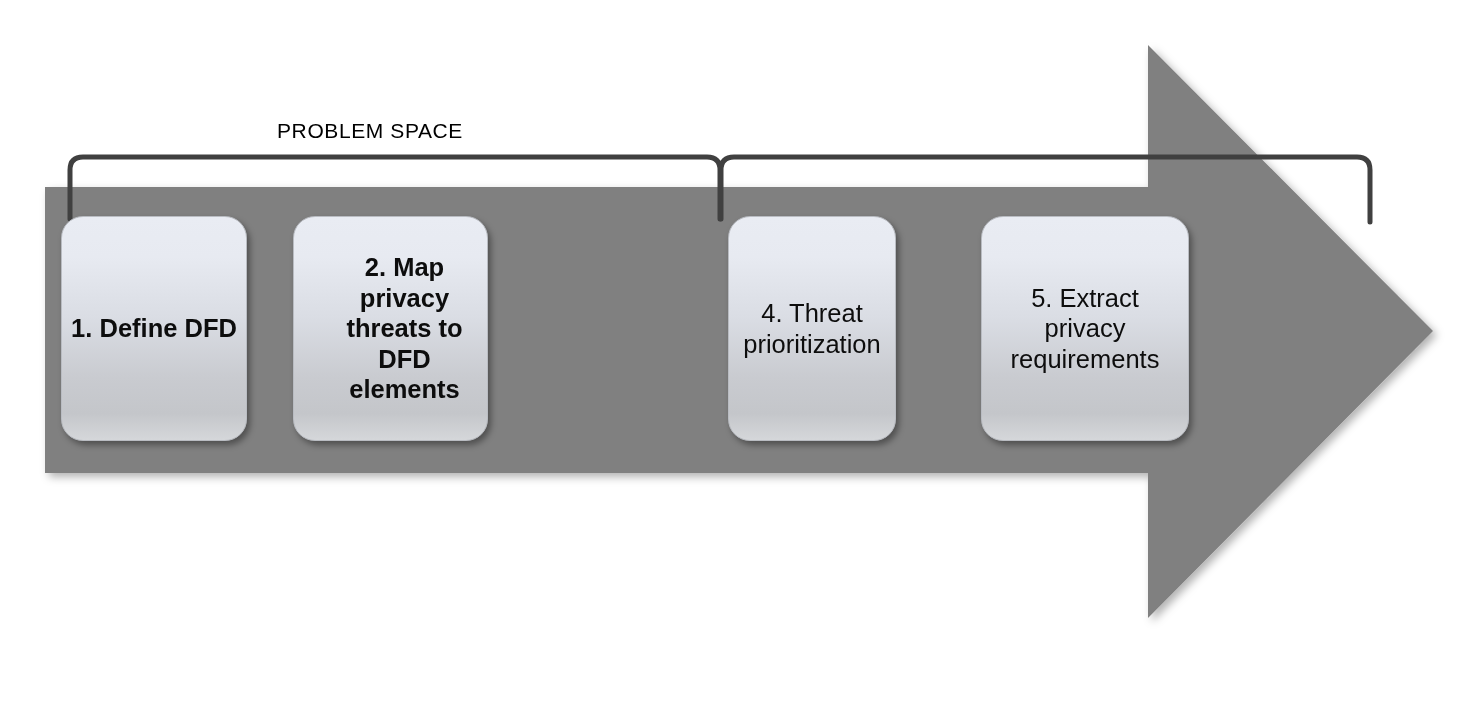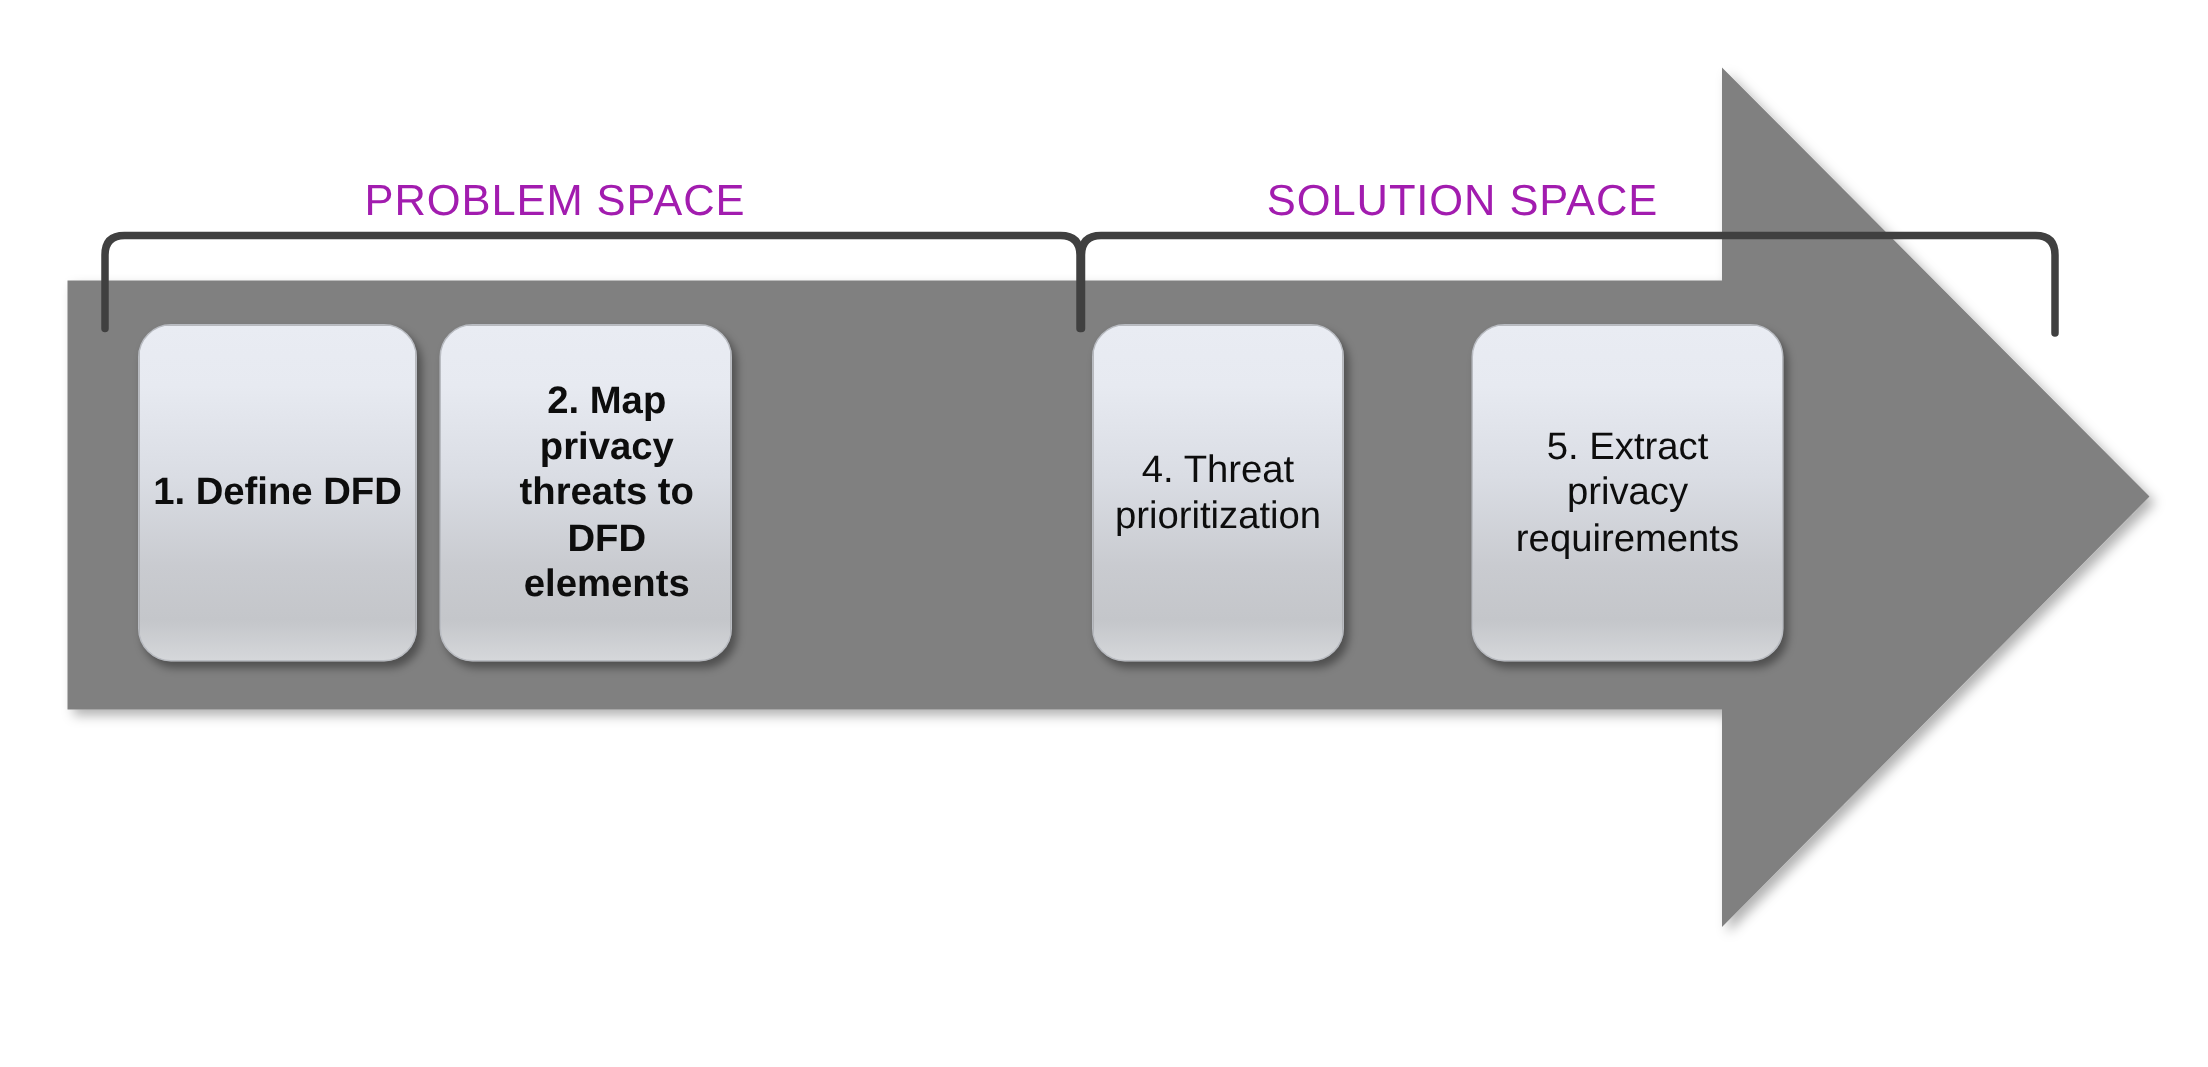--- a/index.html
+++ b/index.html
@@ -33,23 +33,23 @@
     left: 0;
     top: 0;
     width: 1472px;
     height: 711px;
     pointer-events: none;
   }
 
   
   .span-label {
     position: absolute;
-    font-size: 29px;
+    font-size: 21px;
     font-weight: 400;
-    color: #a21caf;
+    color: #000000;
     letter-spacing: 0.6px;
     white-space: nowrap;
     text-align: center;
     line-height: 1;
   }
   #label-problem-space {
     left: 180px;
     top: 120px;
     width: 380px;
   }
@@ -87,21 +87,21 @@
     color: #0d0d0d;
     width: 100%;
   }
   .step-label.bold {
     font-weight: bold;
   }
   .step-label.regular {
     font-weight: 400;
   }
 
-  #step-box-1 { left: 92px;   width: 186px; }
+  #step-box-1 { left: 61px;   width: 186px; }
   #step-box-2 { left: 293px;  width: 195px; padding-left: 36px; }
   #step-box-3 { left: 504px;  width: 208px; }
   #step-box-4 { left: 728px;  width: 168px; }
   #step-box-5 { left: 981px;  width: 208px; }
   #step-box-6 { left: 1158px; width: 212px; }
 </style>
 </head>
 <body>
 
 <div id="canvas">
@@ -117,21 +117,20 @@
 
   <svg id="bracket-svg" viewBox="0 0 1472 711" preserveAspectRatio="none">
 
     <path d="M 70,219 L 70,170 Q 70,157 83,157 L 707,157 Q 720,157 720,170 L 720,219" fill="none" stroke="#404040" stroke-width="5" stroke-linecap="round"></path>
 
     <path d="M 721,219 L 721,170 Q 721,157 734,157 L 1357,157 Q 1370,157 1370,170 L 1370,222" fill="none" stroke="#404040" stroke-width="5" stroke-linecap="round"></path>
   </svg>
 
   <div class="span-label" id="label-problem-space">PROBLEM SPACE</div>
 
-  <div class="span-label" id="label-solution-space">SOLUTION SPACE</div>
 
   <div class="step-box" id="step-box-1">
     <div class="step-label bold">1. Define DFD</div>
   </div>
 
   <div class="step-box" id="step-box-2">
     <div class="step-label bold">2. Map privacy threats to DFD elements</div>
   </div>
 
 

